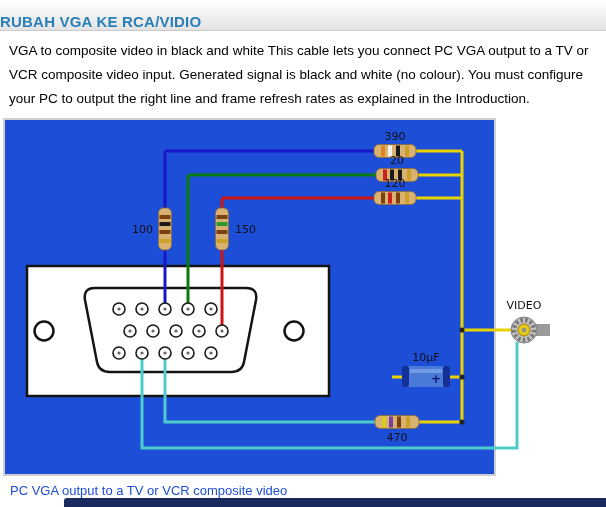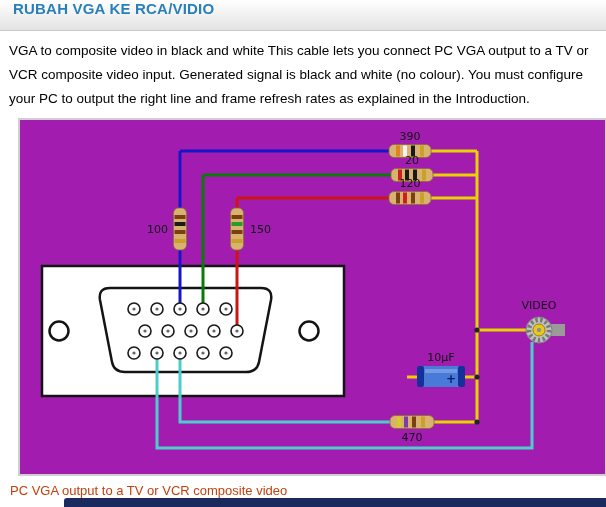--- a/index.html
+++ b/index.html
@@ -1,24 +1,24 @@
 <!DOCTYPE html>
 <html><head>
 <meta charset="utf-8">
 <style>
   html,body{margin:0;padding:0;background:#fff;}
   .page{position:relative;width:606px;height:507px;background:#fff;overflow:hidden;
         font-family:"Liberation Sans","DejaVu Sans",sans-serif;}
-  .title-bar{height:30px;display:flex;align-items:flex-start;padding-left:13px;
+  .title-bar{height:30px;display:flex;align-items:flex-end;
              background:linear-gradient(#ffffff,#e3e3e3);border-bottom:1px solid #c9c9c9;}
   .page-title{font-size:15px;font-weight:bold;color:#2980b9;letter-spacing:.2px;}
   .intro{margin:8px 10px 7px 9px;font-size:13.5px;line-height:24px;color:#000;width:586px;}
-  .diagram-box{margin-left:18px;width:589px;height:358px;border:2px solid #cfcfcf;
-               box-sizing:border-box;background:#a21caf;}
-  .caption{margin:7px 10px 0 10px;font-size:13px;color:#c2410c;}
+  .diagram-box{margin-left:3px;width:493px;height:358px;border:2px solid #cfcfcf;
+               box-sizing:border-box;background:#1d4ed8;}
+  .caption{margin:7px 10px 0 10px;font-size:13px;color:#1d4ed8;}
   .footer-bar{position:absolute;bottom:0;left:64px;right:0;height:9px;background:#1b2a5e;
               border-top-left-radius:3px;}
   
   .wire{fill:none;stroke-width:3;}
   .wire-blue{stroke:#1616c8;}
   .wire-green{stroke:#0a7a0a;}
   .wire-red{stroke:#cc1414;}
   .wire-yellow{stroke:#e8d200;}
   .wire-cyan{stroke:#4ecccc;}
   .res-body{fill:#d9b170;stroke:#8a6a3a;stroke-width:.8;}

